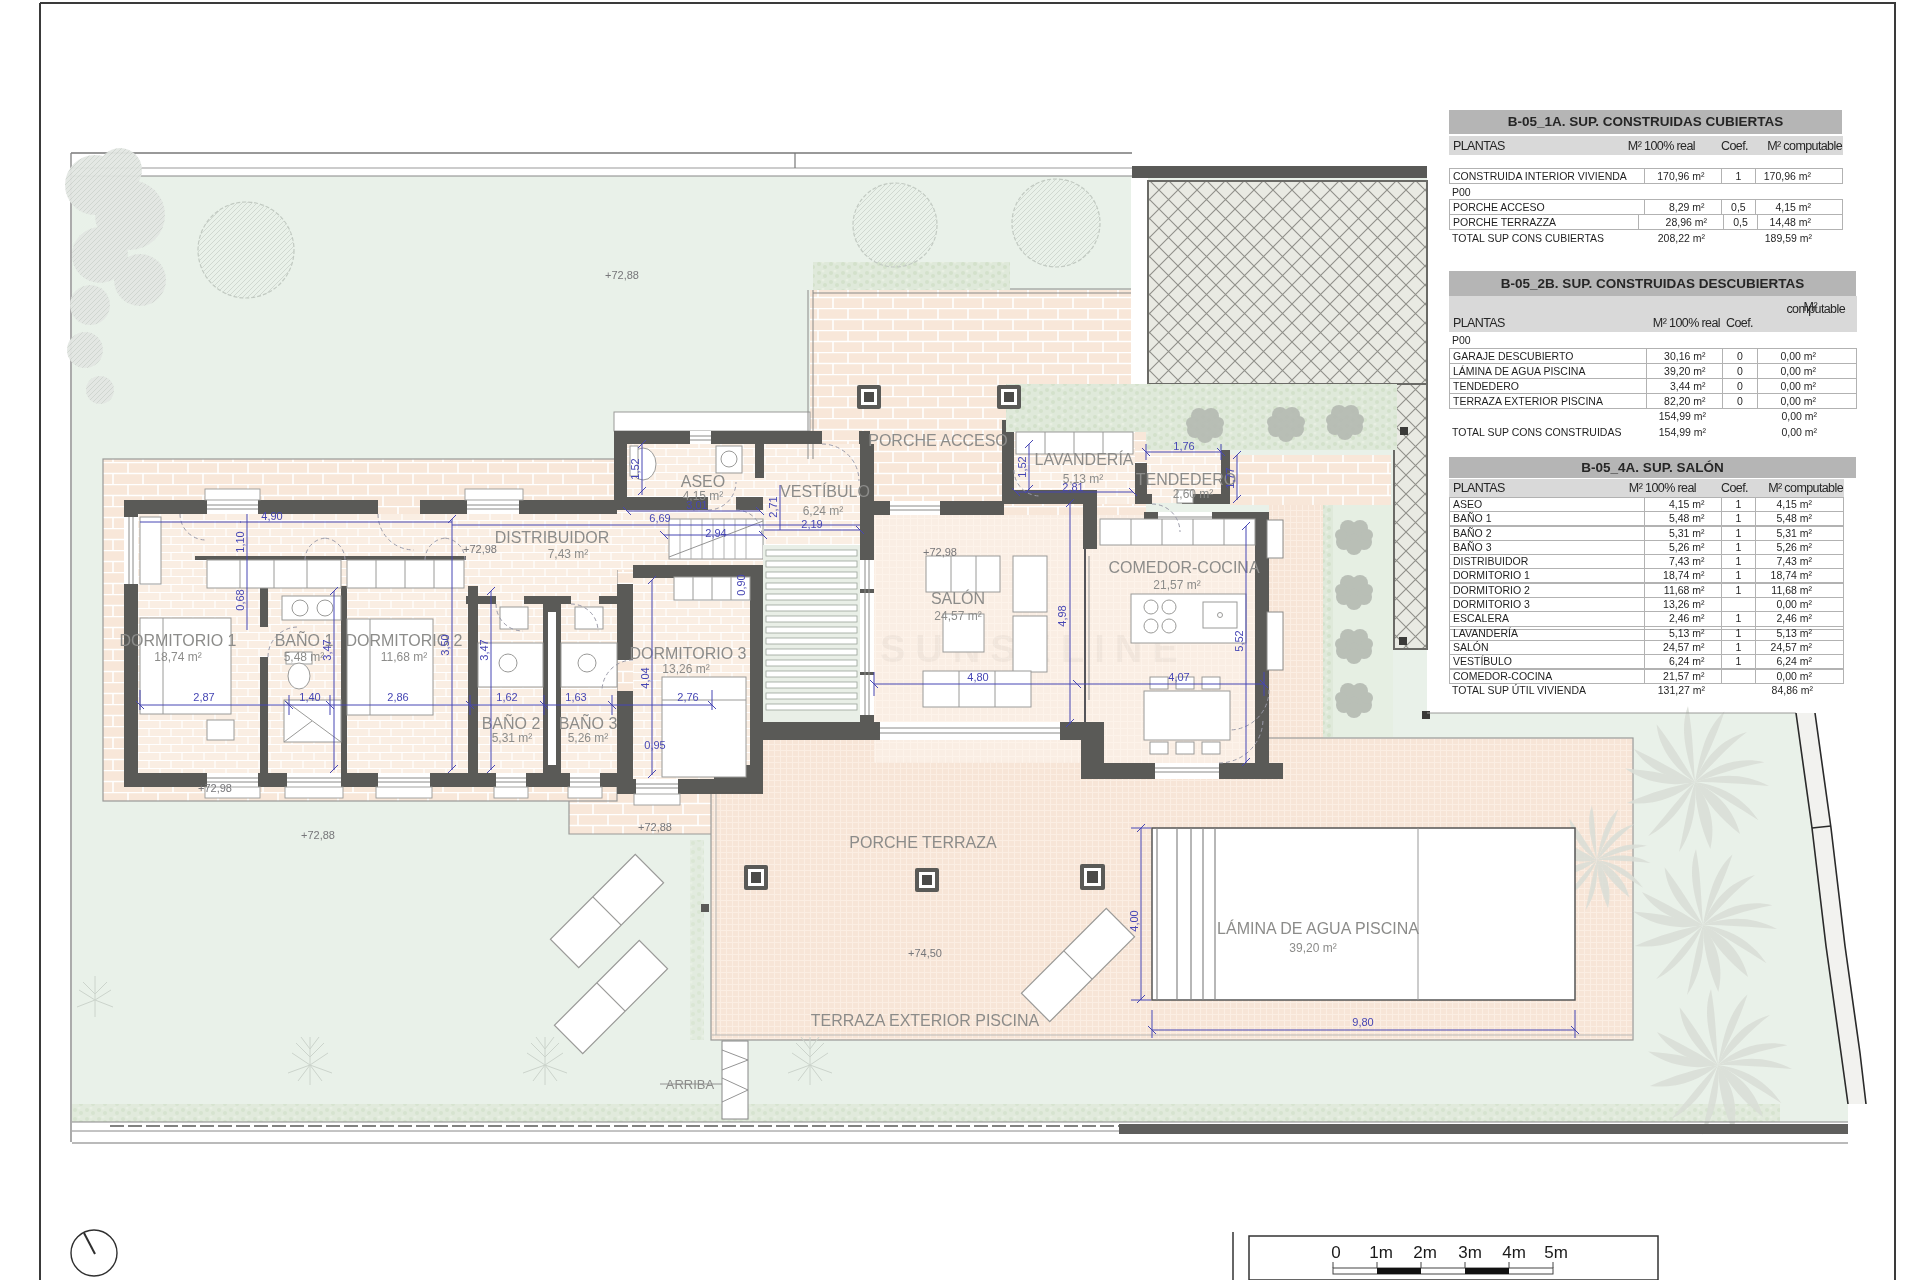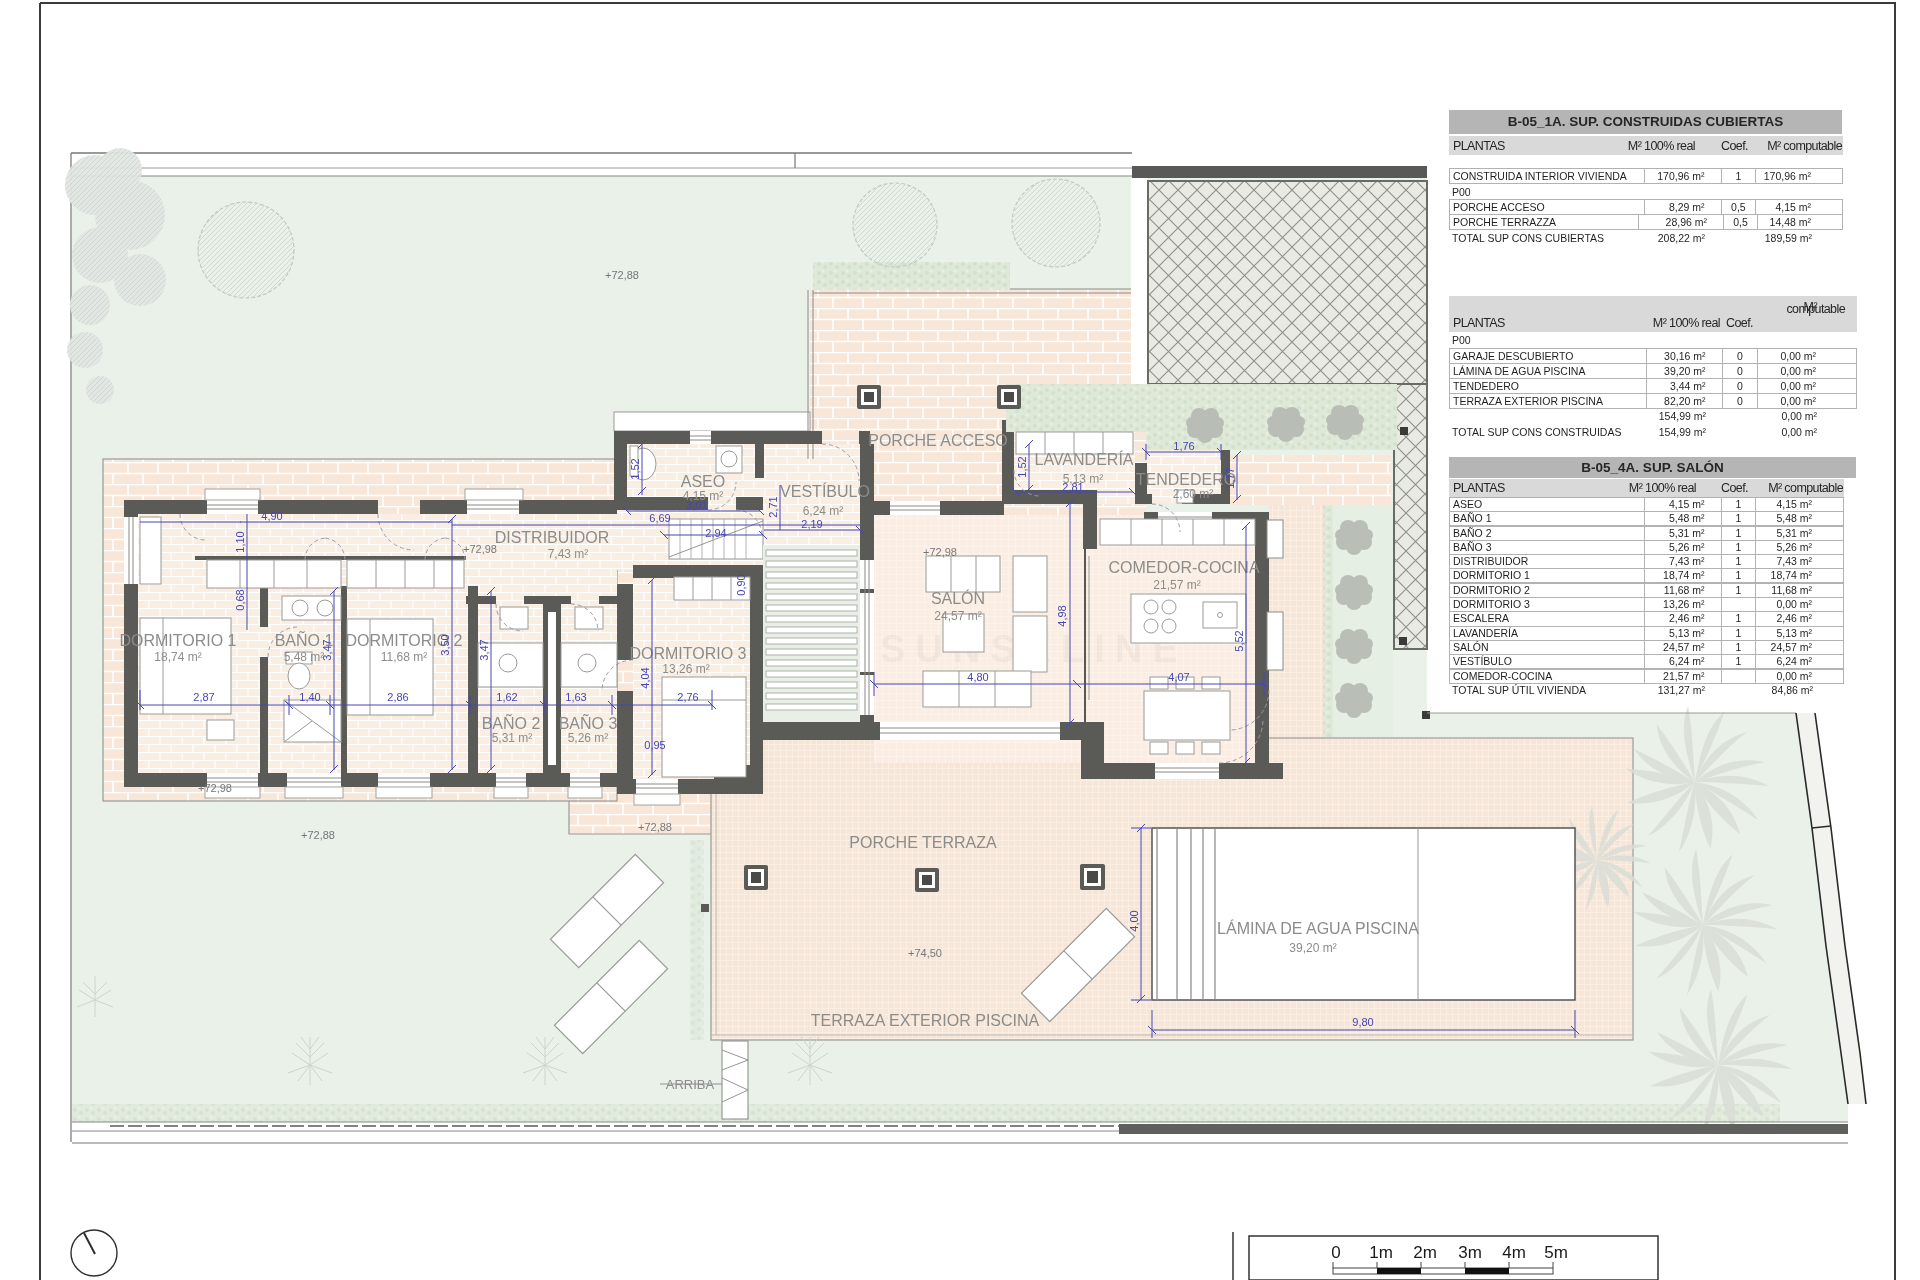--- a/index.html
+++ b/index.html
@@ -673,20 +673,21 @@
       <div class="c2 vb" style="width:87px">28,96 m²</div>
       <div class="c3 vb" style="width:35px">0,5</div>
       <div class="c4 vb" style="width:87px">14,48 m²</div>
 </div>
 <div class="row" style="top:231px;width:394px;height:15px;line-height:15px">
   <div class="c1" style="width:195px">TOTAL SUP CONS CUBIERTAS</div>
       <div class="c2" style="width:77px">208,22 m²</div>
       <div class="c3" style="width:35px"></div>
       <div class="c4" style="width:87px">189,59 m²</div>
 </div>
+<div class="tt" style="left:1449px;top:271px;width:407px;height:25px;line-height:25px;font-size:13.5px">B-05_2B. SUP. CONSTRUIDAS DESCUBIERTAS</div>
 <div class="th" style="left:1449px;top:296px;width:408px;height:36px;font-size:12.5px">
   <span style="position:absolute;left:4px;bottom:2px">PLANTAS</span>
   <span style="position:absolute;right:137px;bottom:2px">M² 100% real</span>
   <span style="position:absolute;left:277px;bottom:2px">Coef.</span>
   <span style="position:absolute;right:12px;bottom:16px">computable</span>
   <span style="position:absolute;right:40px;bottom:18px">M²</span>
 </div>
 <div class="row" style="top:333px;width:408px;height:15px;line-height:15px">
       <div class="c1">P00</div>
     </div>
@@ -774,21 +775,21 @@
       <div class="c2 vb" style="width:77px">11,68 m²</div>
       <div class="c3 vb" style="width:35px">1</div>
       <div class="c4 vb" style="width:88px">11,68 m²</div>
 </div>
 <div class="row bb" style="top:597px;width:395px;height:15px;line-height:13px">
   <div class="c1" style="width:195px">DORMITORIO 3</div>
       <div class="c2 vb" style="width:77px">13,26 m²</div>
       <div class="c3 vb" style="width:35px"></div>
       <div class="c4 vb" style="width:88px">0,00 m²</div>
 </div>
-<div class="row bb" style="top:611px;width:395px;height:30px;line-height:13px">
+<div class="row bb" style="top:611px;width:395px;height:19px;line-height:13px">
   <div class="c1" style="width:195px">ESCALERA</div>
       <div class="c2 vb" style="width:77px">2,46 m²</div>
       <div class="c3 vb" style="width:35px">1</div>
       <div class="c4 vb" style="width:88px">2,46 m²</div>
 </div>
 <div class="row bb" style="top:626px;width:395px;height:15px;line-height:13px">
   <div class="c1" style="width:195px">LAVANDERÍA</div>
       <div class="c2 vb" style="width:77px">5,13 m²</div>
       <div class="c3 vb" style="width:35px">1</div>
       <div class="c4 vb" style="width:88px">5,13 m²</div>

